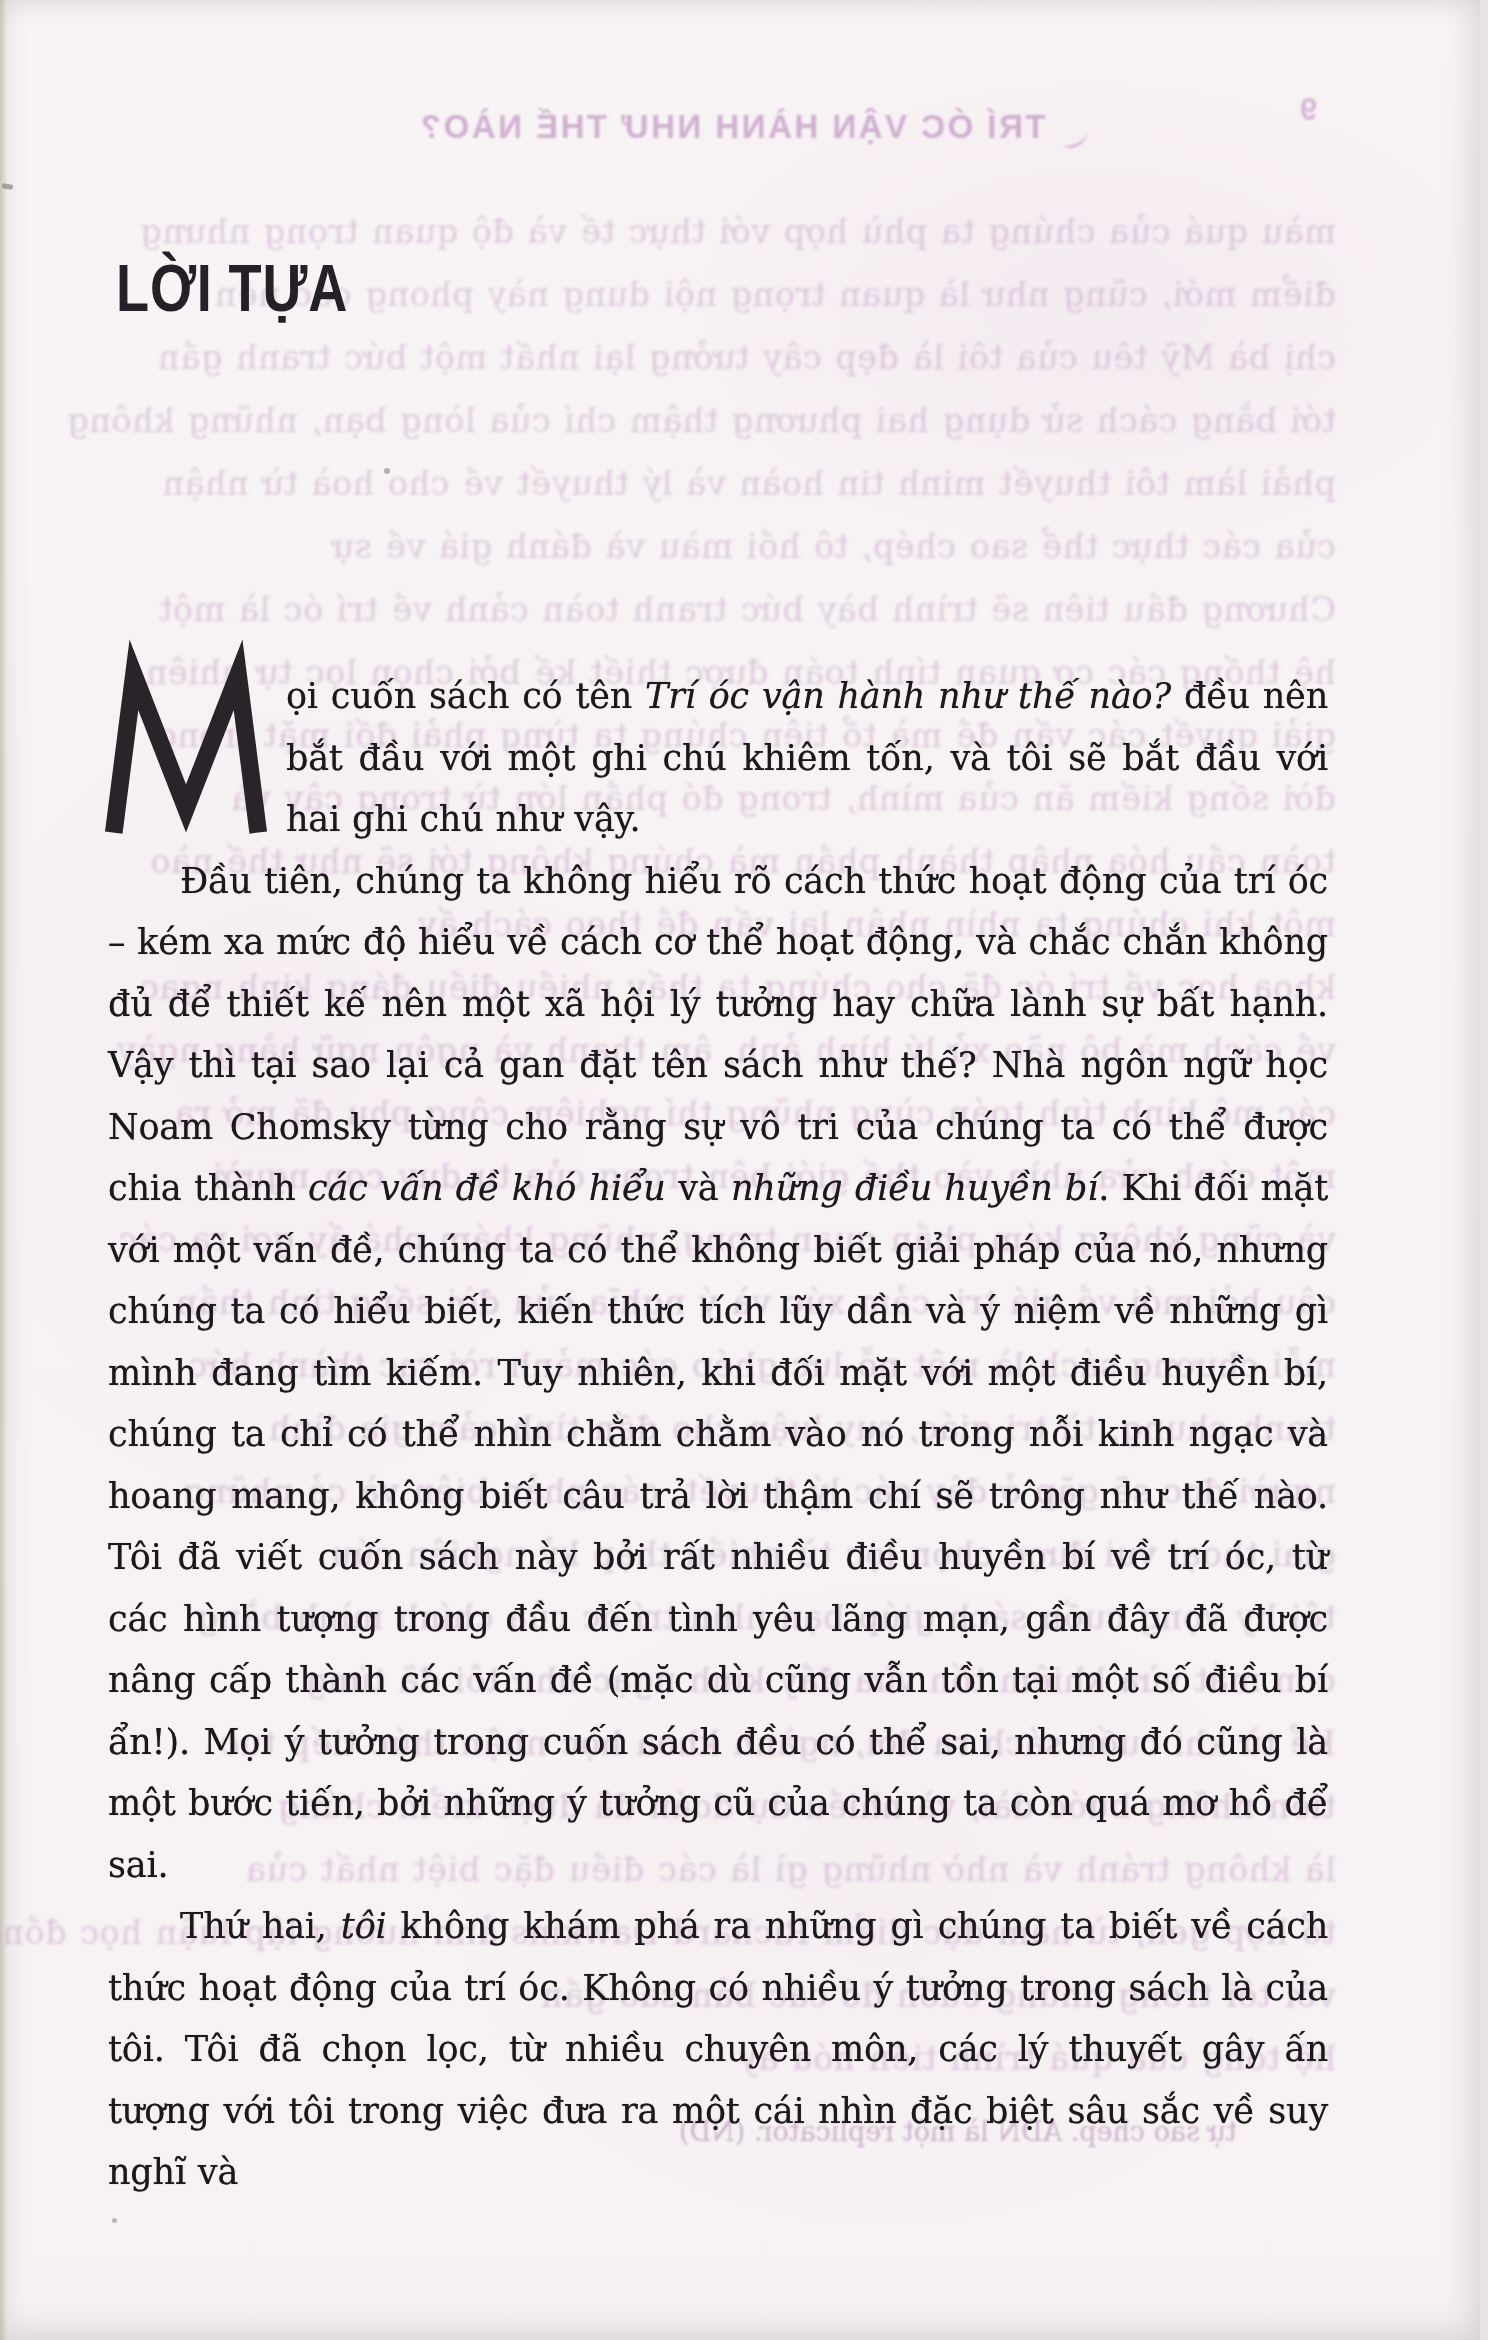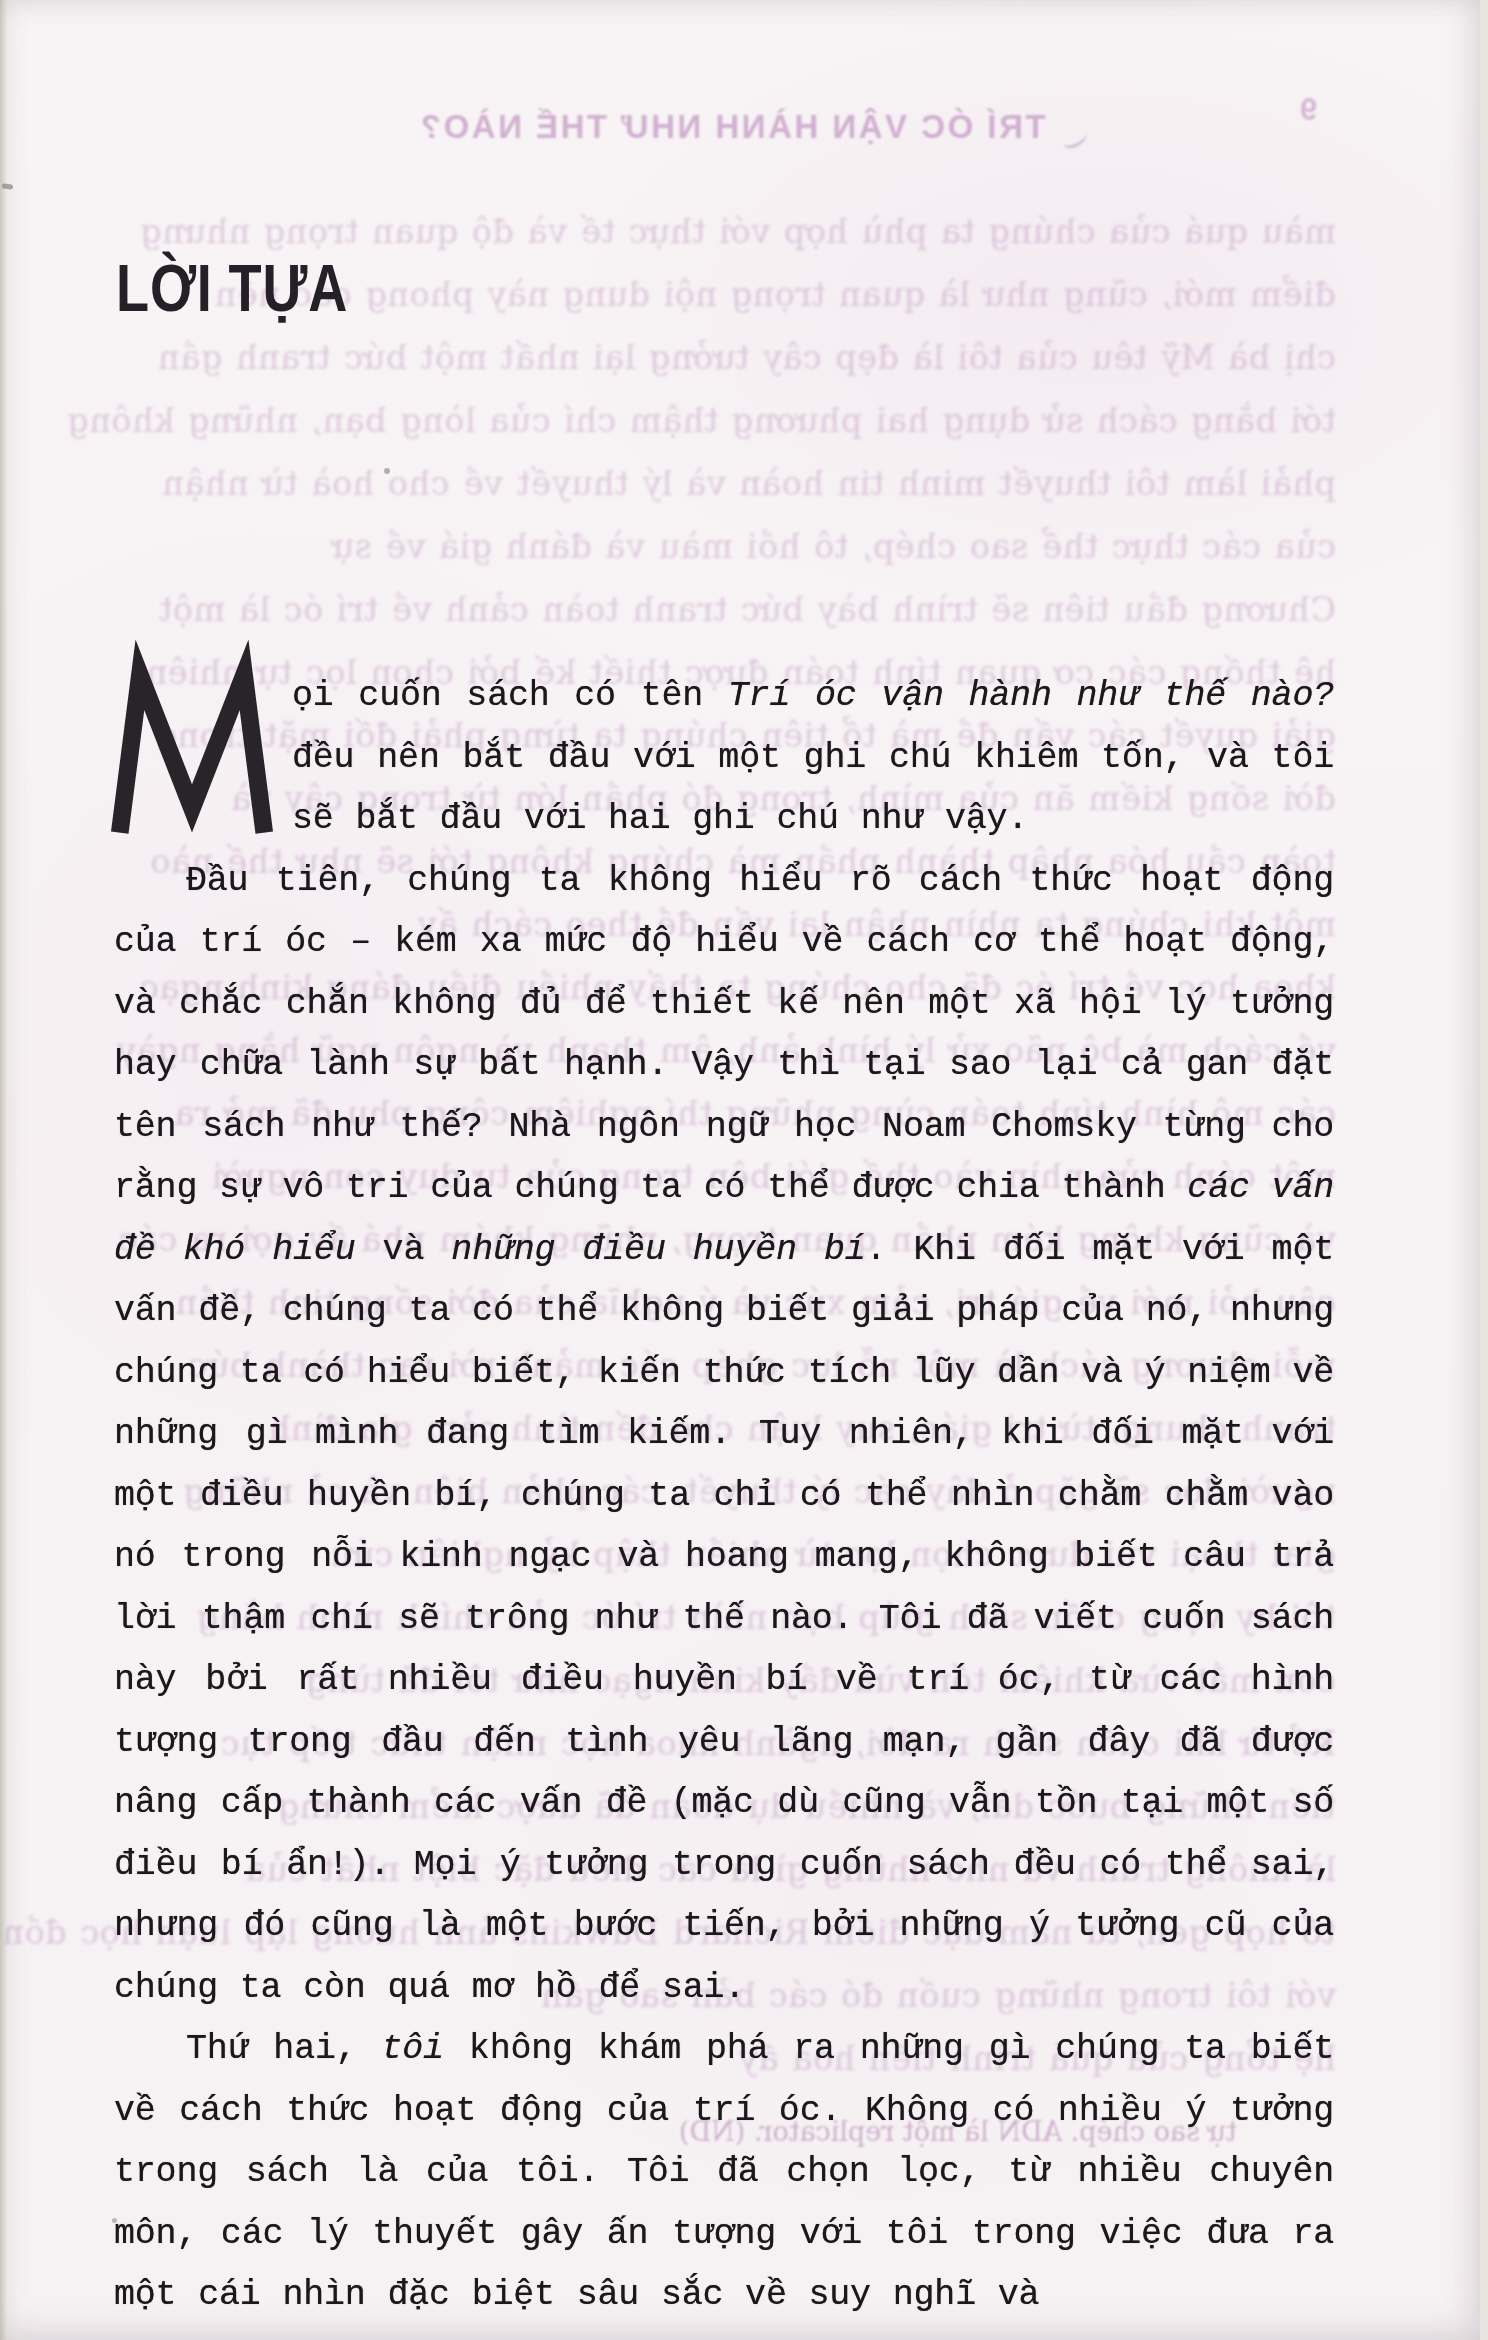--- a/index.html
+++ b/index.html
@@ -45,25 +45,24 @@
   }
   
   .content-layer{position:absolute;inset:0;z-index:2;}
   .preface-title{
     position:absolute;left:116px;top:250px;margin:0;white-space:nowrap;
     font-family:"Liberation Sans", sans-serif;font-weight:bold;
     font-size:66px;letter-spacing:1px;color:#232027;
     transform:scaleX(0.82);transform-origin:left top;
   }
   .body-text{
-    position:absolute;left:114px;top:666px;width:1220px;
+    position:absolute;left:108px;top:666px;width:1220px;
     font-size:35px;line-height:61.5px;text-align:justify;
     color:#1b181b;letter-spacing:-0.2px;word-spacing:1px;
     text-shadow:0 0 0.7px rgba(25,18,25,0.75);
-    font-family:Liberation Mono, monospace;
   }
   .body-text p{margin:0;}
   .para-indent{text-indent:72px;}
   .para-last{margin-top:10px;}
   .dropcap{
     float:left;width:168px;height:161px;margin:4px 16px 2px -6px;
   }
   .dropcap svg{display:block;width:168px;height:161px;overflow:visible;}
   .dropcap .sr{position:absolute;width:1px;height:1px;overflow:hidden;clip-path:inset(50%);}
   .ital{font-style:italic;}

